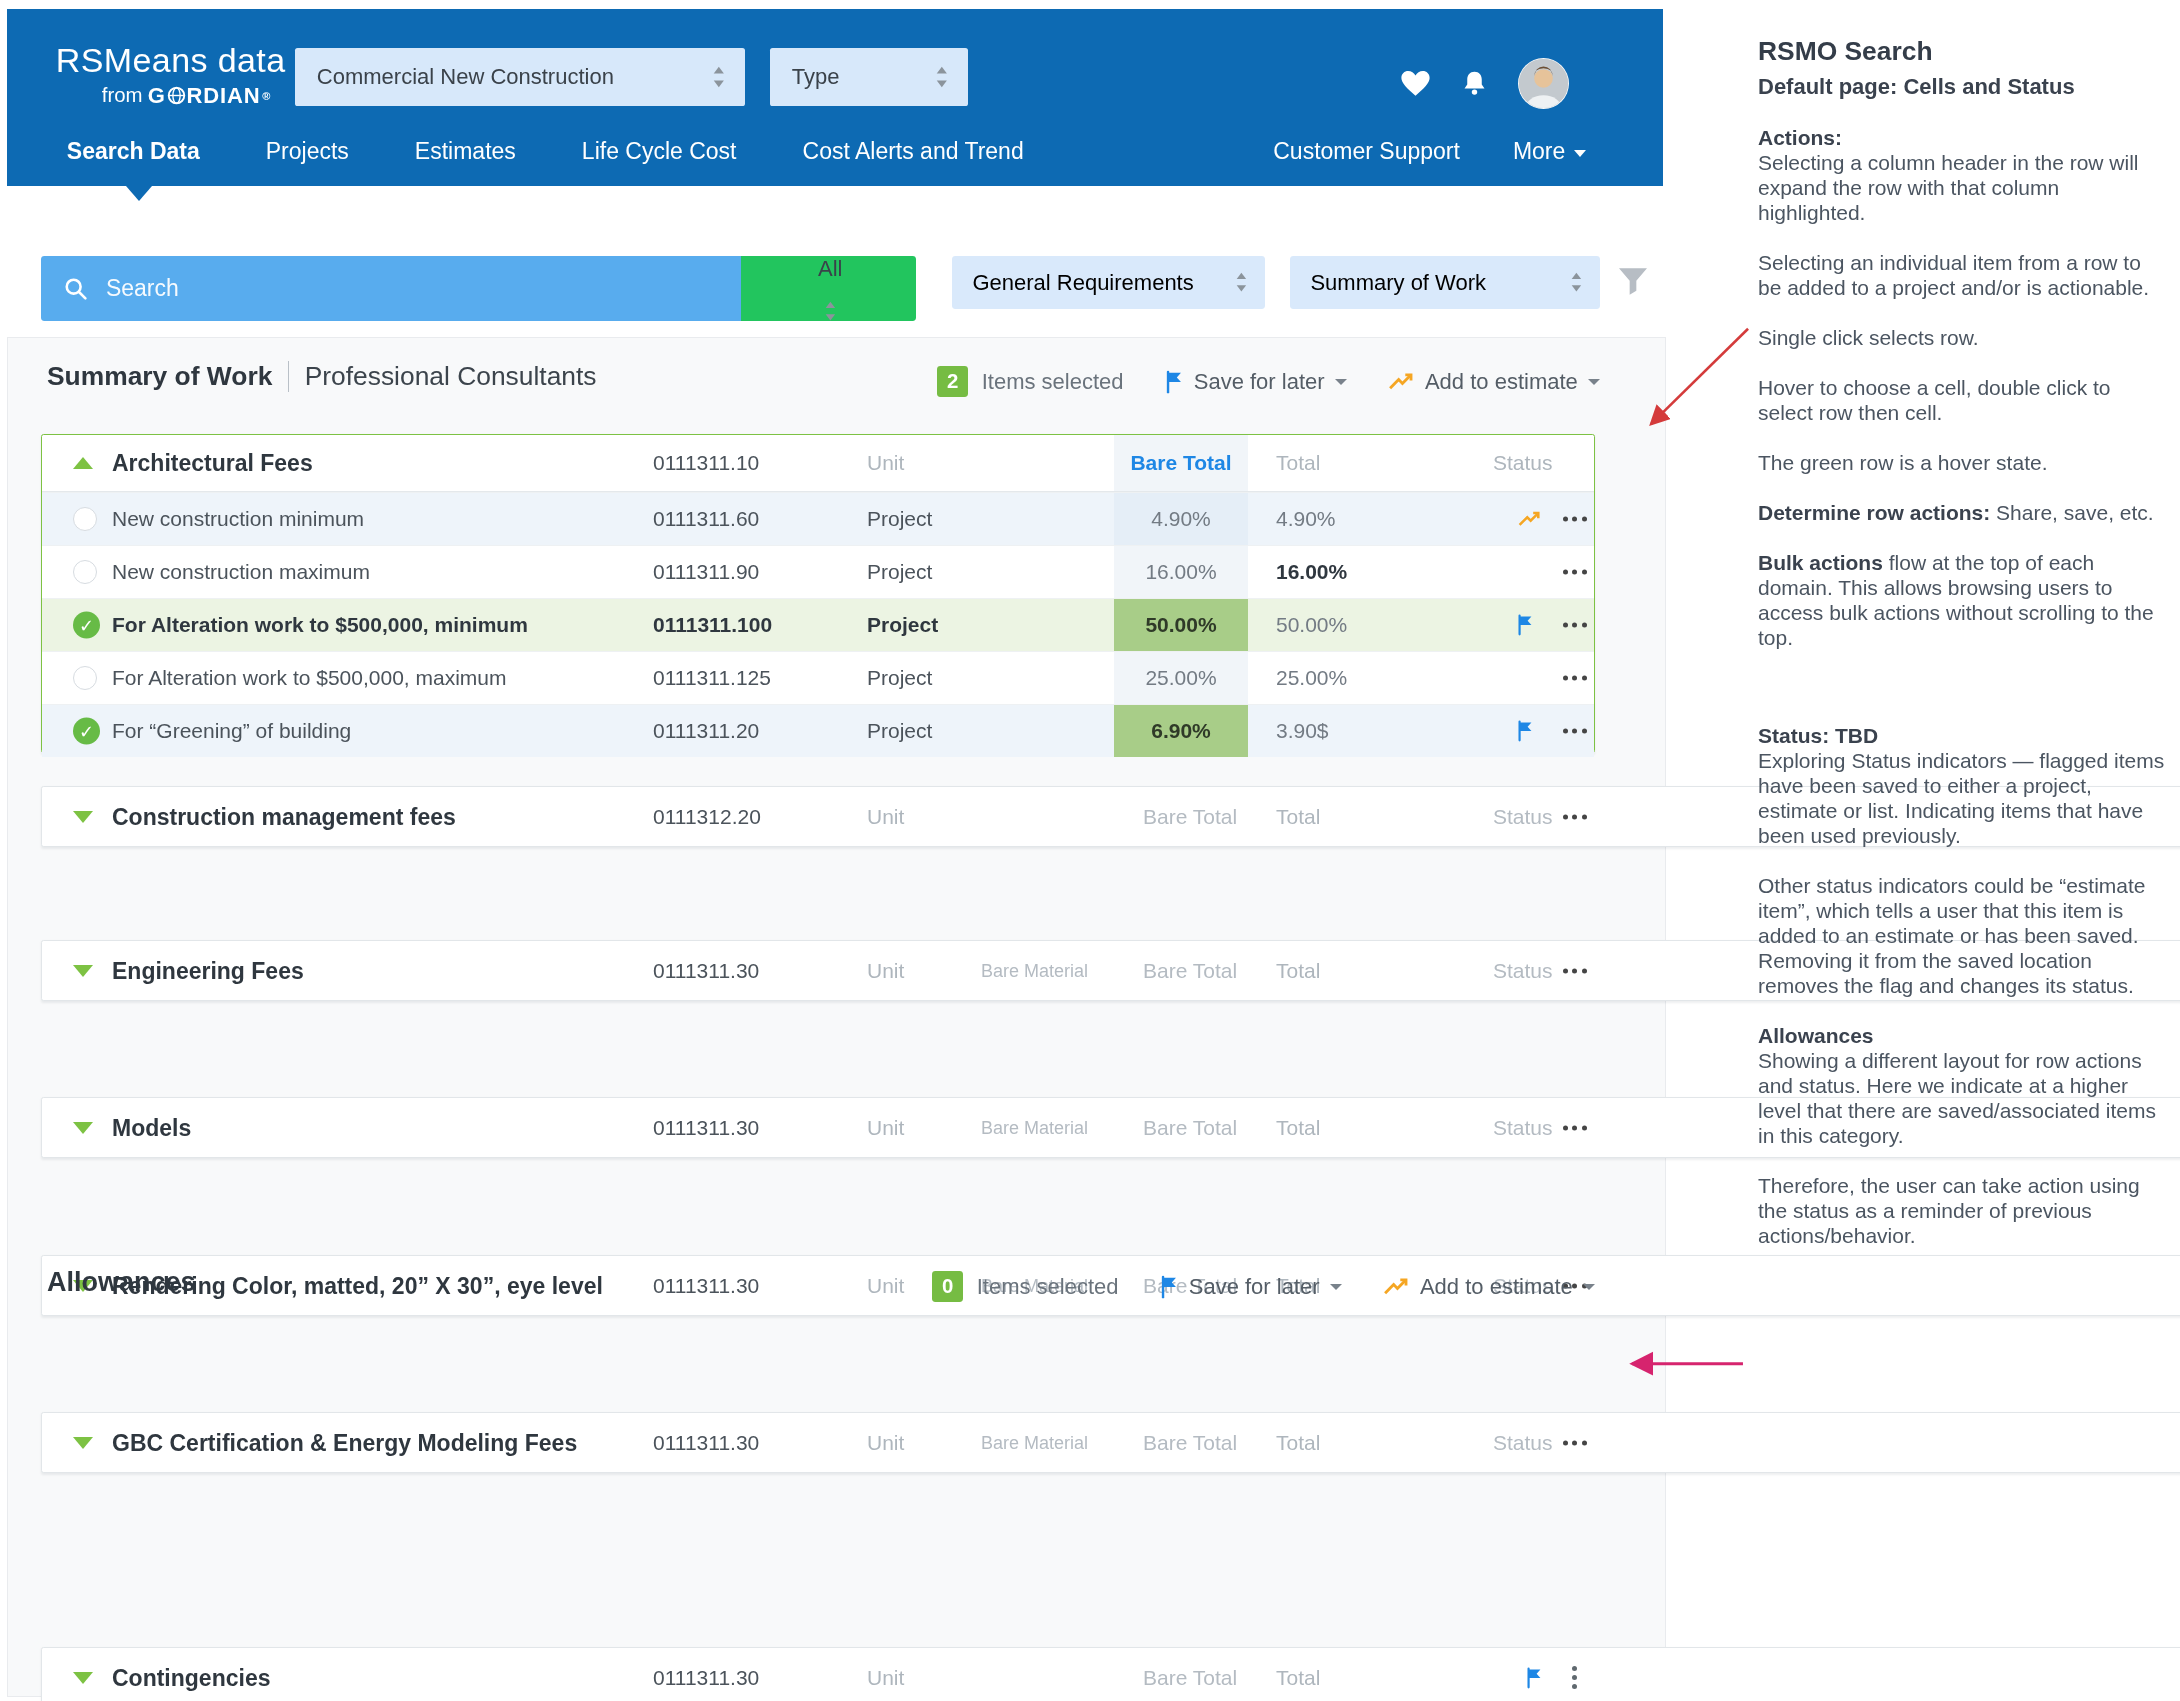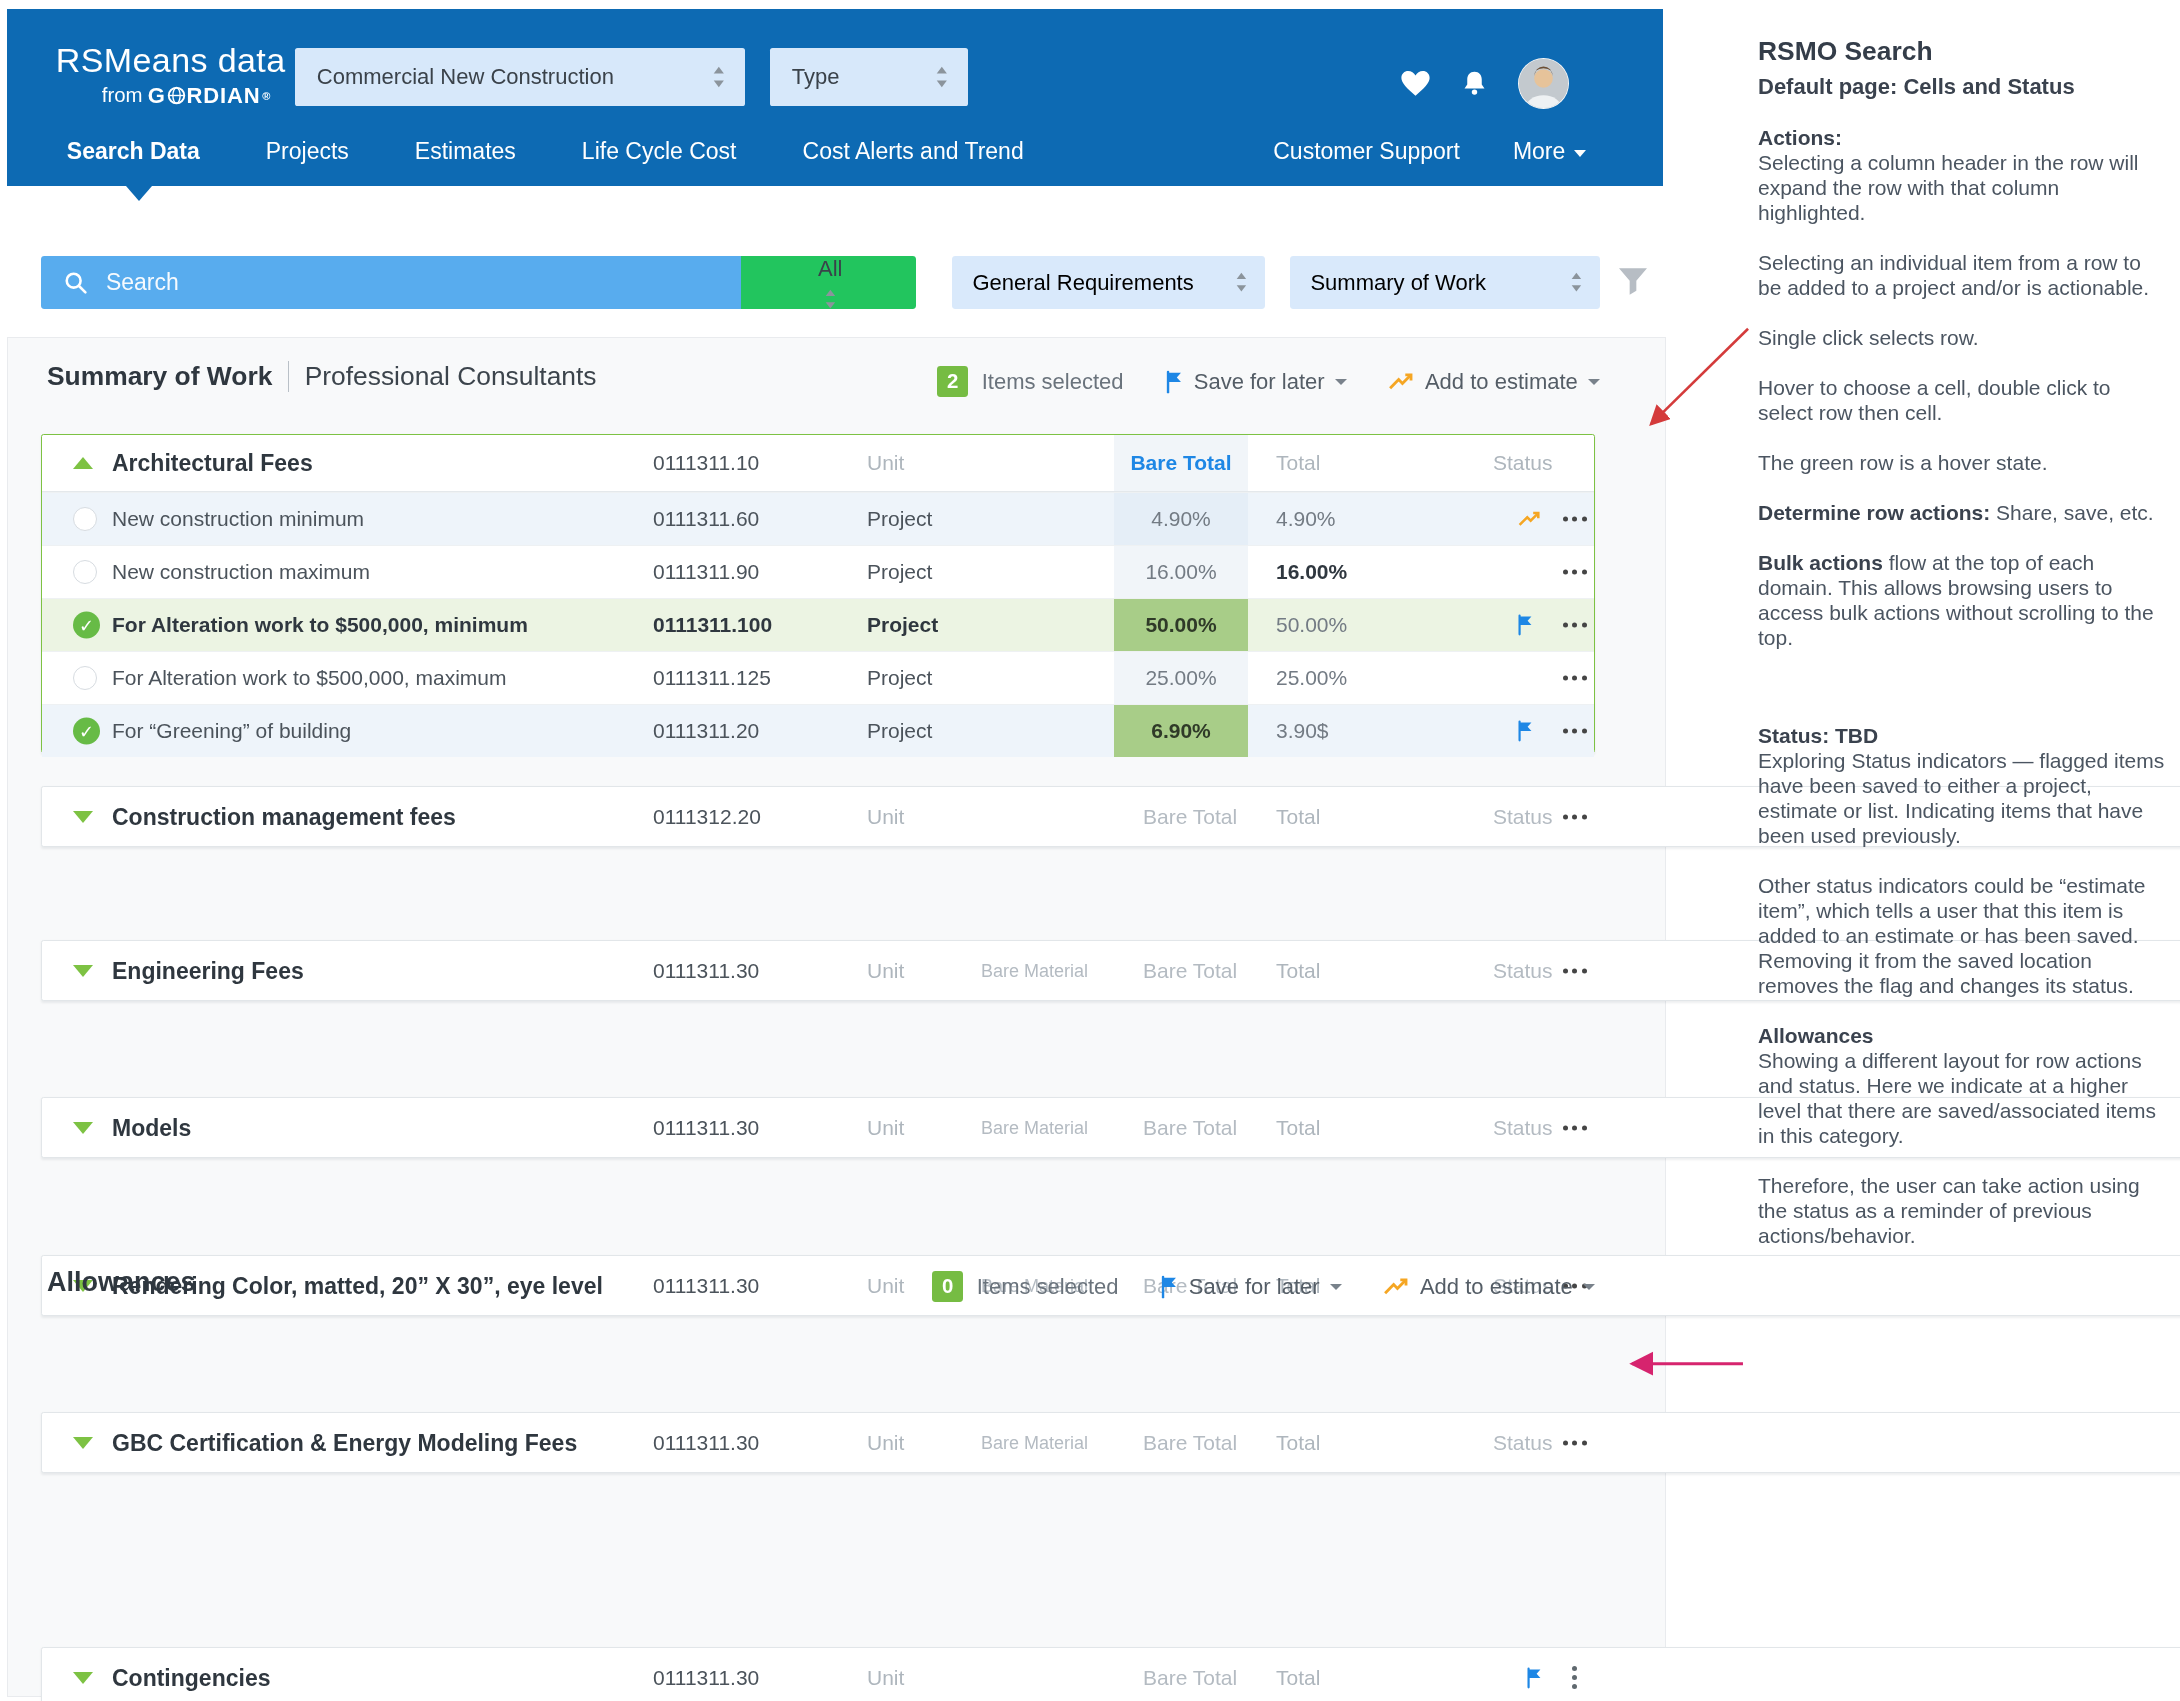--- a/index.html
+++ b/index.html
@@ -22,21 +22,21 @@
   .avatar{width:49px;height:49px;border-radius:50%;overflow:hidden;border:1.7px solid rgba(255,255,255,.85);background:#c8cdd2;}
   .nav{position:absolute;left:60px;bottom:20.4px;display:flex;gap:66px;color:#fff;font-size:23px;}
   .nav .item{cursor:pointer;white-space:nowrap;}
   .nav .active{font-weight:bold;}
   .navr{position:absolute;right:77px;bottom:20.4px;display:flex;gap:53px;color:#fff;font-size:23px;align-items:center;}
   .caret-w{display:inline-block;width:0;height:0;border-left:6.8px solid transparent;border-right:6.8px solid transparent;
            border-top:7.7px solid #fff;margin-left:8.5px;vertical-align:middle;}
   .pointer{position:absolute;left:126px;top:186px;width:0;height:0;
            border-left:13.6px solid transparent;border-right:13.6px solid transparent;border-top:15.3px solid #0d6ab3;}
   
-  .searchrow{position:absolute;left:41px;top:256px;height:53px;display:flex;}
+  .searchrow{position:absolute;left:41px;top:256px;height:65px;display:flex;}
   .search-main{width:700px;background:#58acee;border-radius:3.4px 0 0 3.4px;display:flex;align-items:center;padding-left:22px;box-sizing:border-box;}
   .search-input{background:transparent;border:none;outline:none;color:#fff;font-size:23px;margin-left:15.3px;width:545px;
                 font-family:"Liberation Sans",sans-serif;}
   .search-input::placeholder{color:#fff;opacity:.95;}
   .search-all{width:175px;background:#22c55e;border-radius:0 3.4px 3.4px 0;display:flex;align-items:center;
               justify-content:space-between;padding:0 17px 0 20.4px;box-sizing:border-box;cursor:pointer;flex-direction:column;}
   .search-all .txt{font-size:22px;color:#3a424a;}
   .fdd{position:absolute;top:256px;height:53px;background:#d9e9fb;border-radius:3.4px;display:flex;align-items:center;
        justify-content:space-between;padding:0 17px 0 20.4px;box-sizing:border-box;cursor:pointer;}
   .fdd .txt{font-size:22px;color:#000000;}

